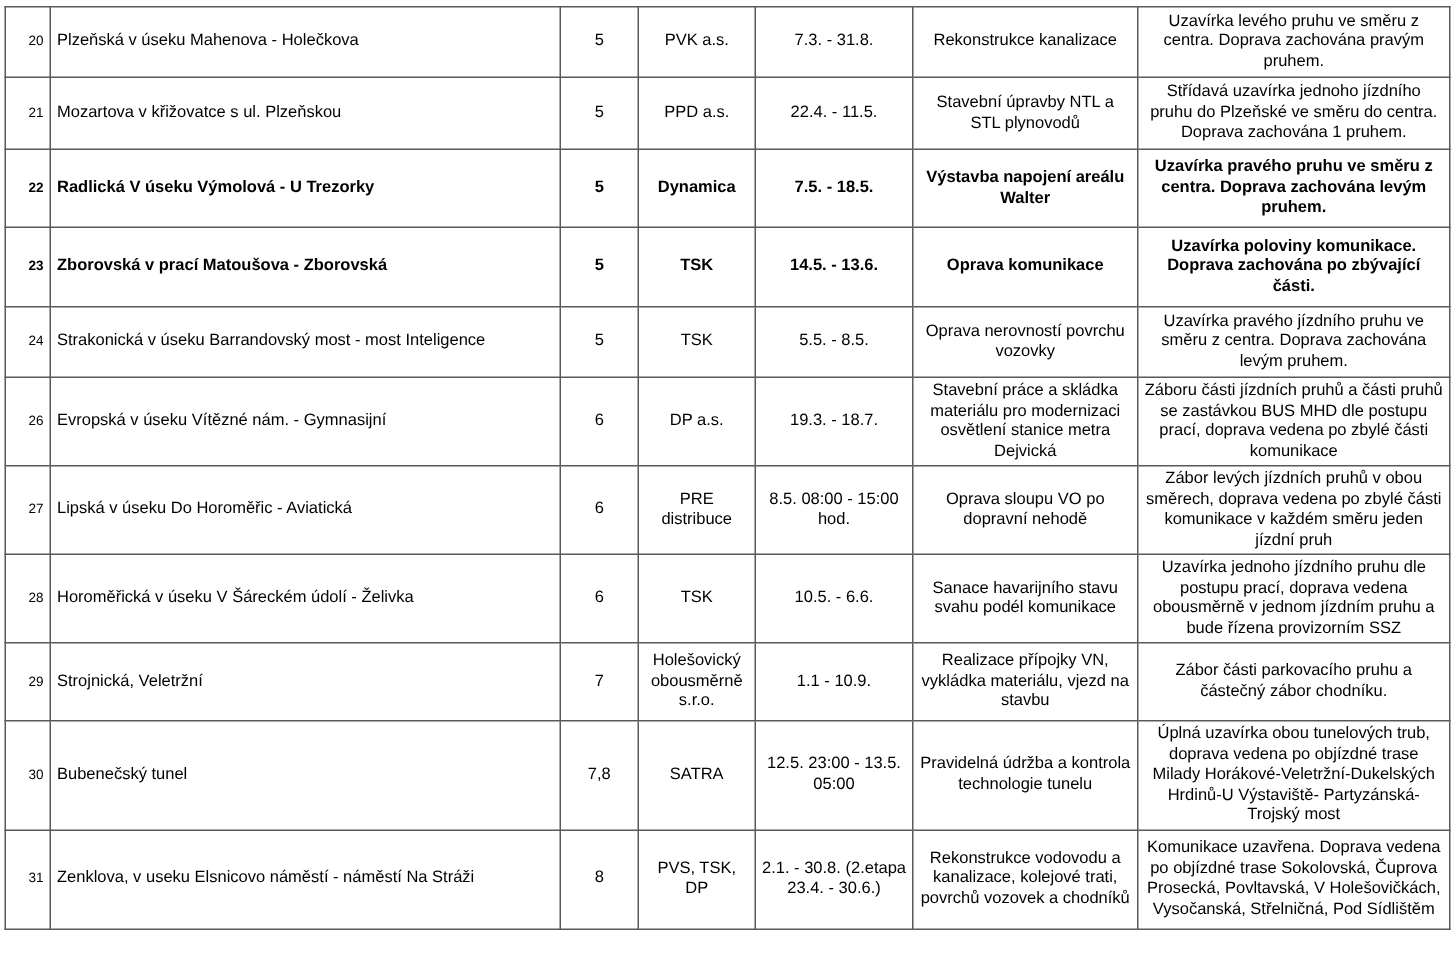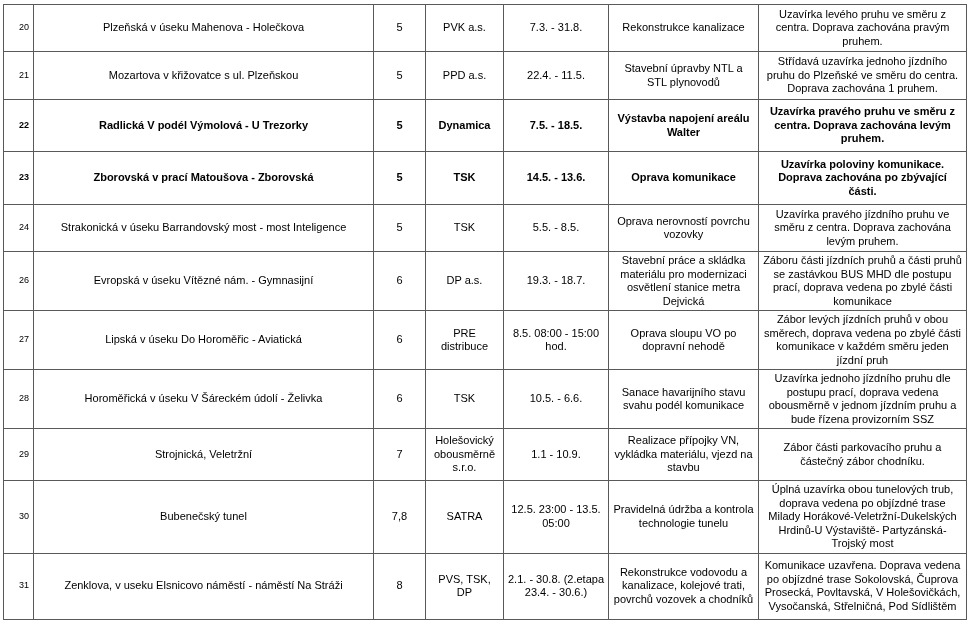--- a/index.html
+++ b/index.html
@@ -30,21 +30,21 @@
     line-height: 13.5px;
     overflow: hidden;
     word-wrap: break-word;
   }
   td.c-num {
     font-size: 9px;
     text-align: right;
     border-right: 2px solid #808080;
     padding: 2px 1px;
   }
-  td.c-loc { text-align: center; }
+  td.c-loc { text-align: left; }
   td.c-dist, td.c-comp, td.c-dates { text-align: center; }
   td.c-work, td.c-traffic { text-align: center; padding: 2px 3px; }
   tr.bold td { font-weight: bold; }
   tr.bold td.c-num { font-weight: bold; }
   
   tr:nth-child(1)  { height: 47px; }
   tr:nth-child(2)  { height: 48px; }
   tr:nth-child(3)  { height: 52px; }
   tr:nth-child(4)  { height: 53px; }
   tr:nth-child(5)  { height: 47px; }
@@ -84,21 +84,21 @@
           <td class="c-num">21</td>
           <td class="c-loc">Mozartova v křižovatce s ul. Plzeňskou</td>
           <td class="c-dist">5</td>
           <td class="c-comp">PPD a.s.</td>
           <td class="c-dates">22.4. - 11.5.</td>
           <td class="c-work">Stavební úpravby NTL a STL plynovodů</td>
           <td class="c-traffic">Střídavá uzavírka jednoho jízdního pruhu do Plzeňské ve směru do centra. Doprava zachována 1 pruhem.</td>
         </tr>
         <tr class="bold">
           <td class="c-num">22</td>
-          <td class="c-loc">Radlická V podél Výmolová - U Trezorky</td>
+          <td class="c-loc">Radlická V úseku Výmolová - U Trezorky</td>
           <td class="c-dist">5</td>
           <td class="c-comp">Dynamica</td>
           <td class="c-dates">7.5. - 18.5.</td>
           <td class="c-work">Výstavba napojení areálu Walter</td>
           <td class="c-traffic">Uzavírka pravého pruhu ve směru z centra. Doprava zachována levým pruhem.</td>
         </tr>
         <tr class="bold">
           <td class="c-num">23</td>
           <td class="c-loc">Zborovská v prací Matoušova - Zborovská</td>
           <td class="c-dist">5</td>

